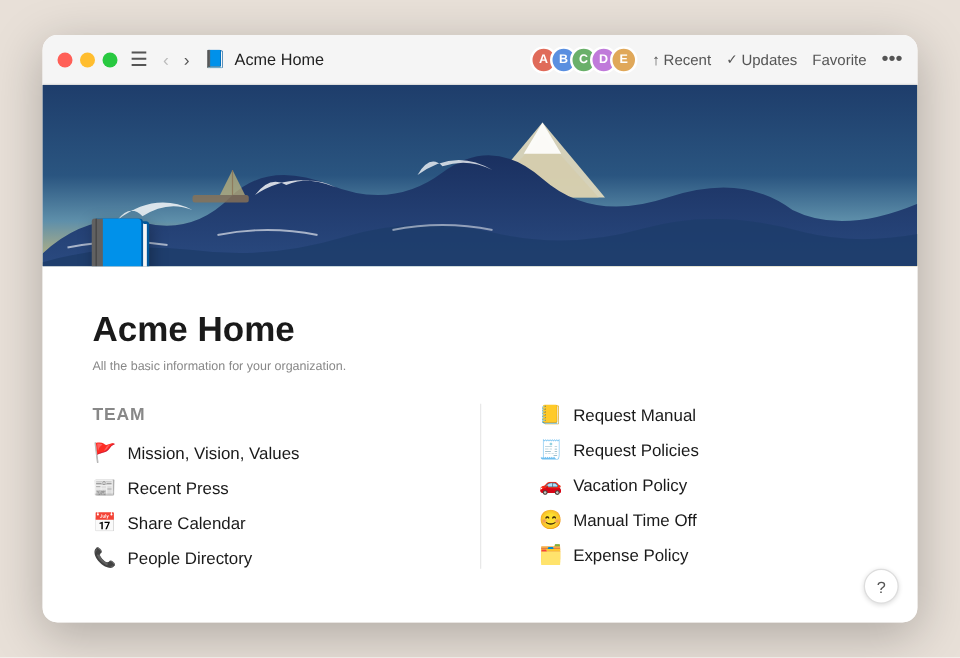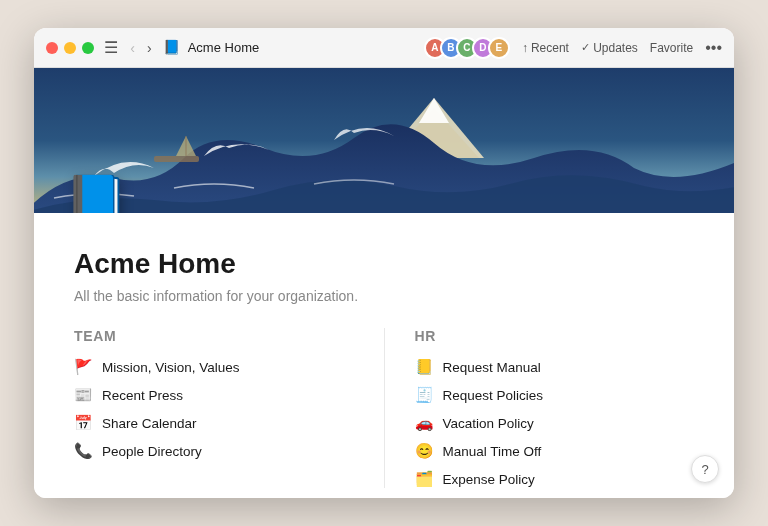--- a/index.html
+++ b/index.html
@@ -181,28 +181,28 @@
     }
 
     .page-title {
       font-size: 28px;
       font-weight: 700;
       color: #1a1a1a;
       margin-bottom: 8px;
     }
 
     .page-subtitle {
-      font-size: 14px;
+      font-size: 10px;
       color: #888;
       margin-bottom: 24px;
     }
 
     .sections {
       display: flex;
-      gap: 0;
+      gap: 16px;
     }
 
     .section {
       flex: 1;
     }
 
     .section-title {
       font-size: 14px;
       font-weight: 600;
       color: #888;
@@ -376,21 +376,20 @@
             <li class="section-item">
               <span class="item-emoji">📞</span>
               <span>People Directory</span>
             </li>
           </ul>
         </div>
 
         <div class="divider"></div>
 
         <div class="section">
-          <div class="section-title">HR</div>
           <ul class="section-items">
             <li class="section-item">
               <span class="item-emoji">📒</span>
               <span>Request Manual</span>
             </li>
             <li class="section-item">
               <span class="item-emoji">🧾</span>
               <span>Request Policies</span>
             </li>
             <li class="section-item">

